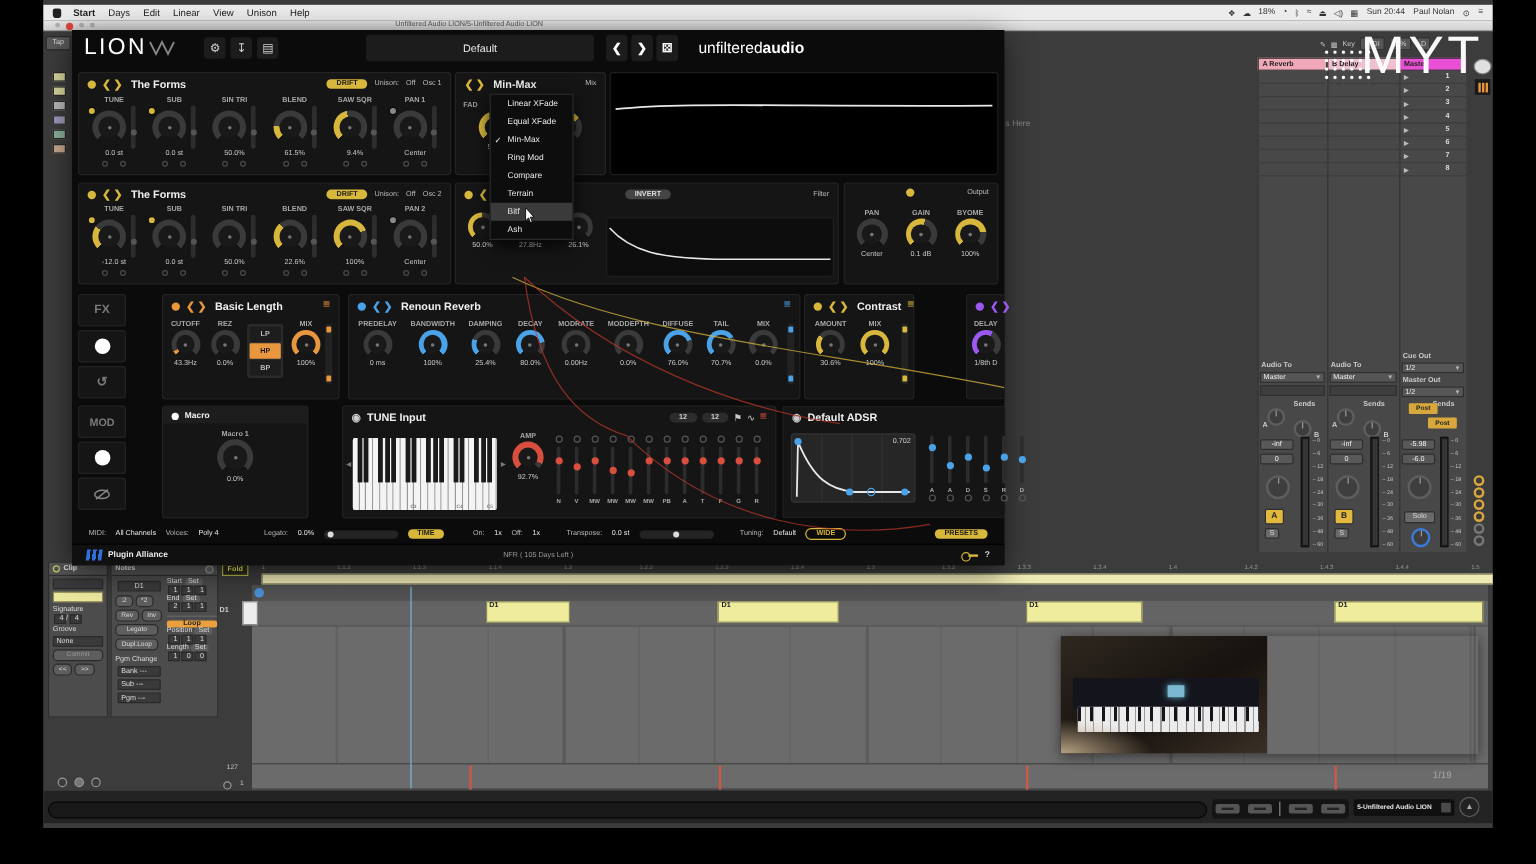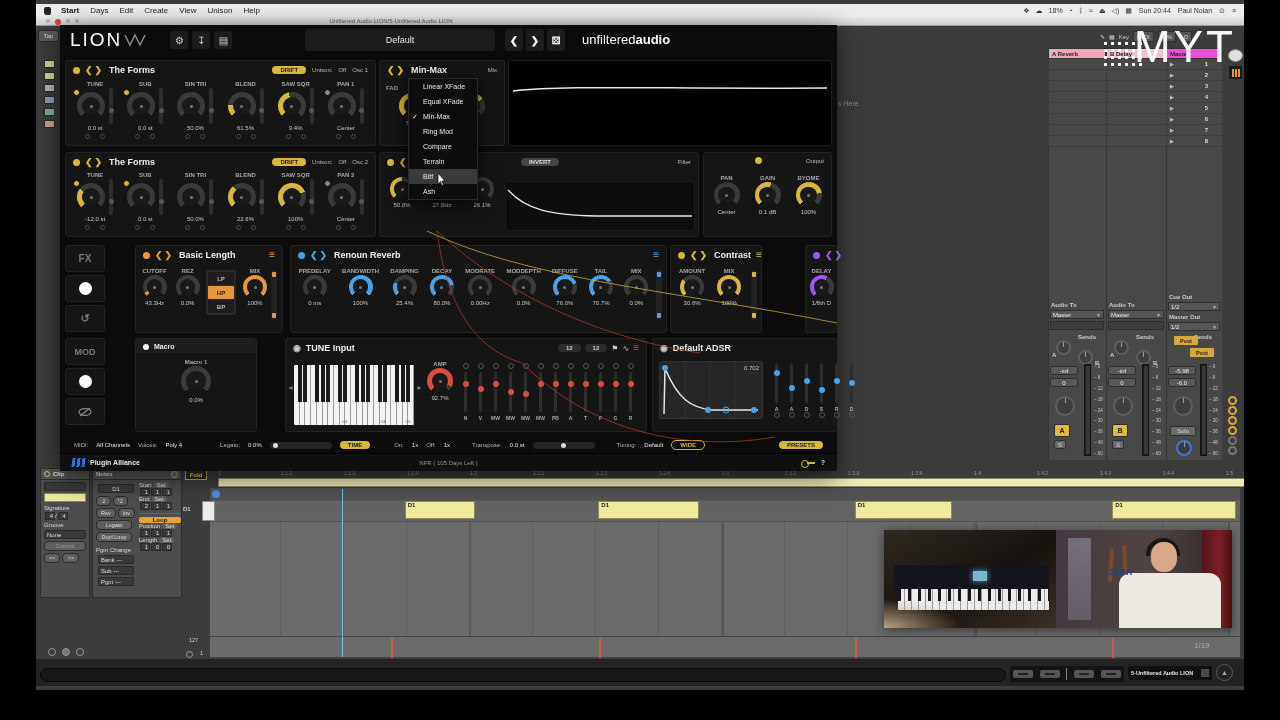--- a/index.html
+++ b/index.html
@@ -189,21 +189,21 @@
 <body>
 
 <div id="screen">
 
   <div id="menubar">
     <div class="apple"></div>
     <div id="menuitems" style="display:flex;gap:11px">
         <span class="mi b">Start</span>
         <span class="mi">Days</span>
         <span class="mi">Edit</span>
-        <span class="mi">Create</span>
+        <span class="mi">Linear</span>
         <span class="mi">View</span>
         <span class="mi">Unison</span>
         <span class="mi">Help</span>
       </div>
     <div id="mstatus">
       <span style="display:flex;gap:6px">
           <span>❖</span>
           <span>☁</span>
           <span>18%</span>
           <span>◔</span>
@@ -1360,30 +1360,20 @@
   <div id="myt">MYT</div>
 
   <div id="cam">
     <div id="camL">
       <div class="kbbody"></div>
         <div class="kbscreen"></div>
         <div class="kbkeys"></div>
         <div class="kbblack"></div>
         <div class="floorglow"></div>
     </div>
-    <div id="camR">
-      <div class="mirror"></div>
-      <div class="guitar" style="left:30%;top:18%;transform:rotate(4deg)"></div>
-      <div class="guitar" style="left:38%;top:15%;transform:rotate(-3deg)"></div>
-      <div class="curtain"></div>
-      <div class="hphone"></div>
-      <div class="head"></div>
-      <div class="shirt"></div>
-      <div class="shirttxt">STAR</div>
-    </div>
   </div>
 
 <div class="togglec" style="top: 396px; border-color: rgb(216, 168, 60);"></div>
     <div class="togglec" style="top: 406px; border-color: rgb(216, 168, 60);"></div>
     <div class="togglec" style="top: 416px; border-color: rgb(216, 168, 60);"></div>
     <div class="togglec" style="top: 426px; border-color: rgb(216, 168, 60);"></div>
     <div class="togglec" style="top: 436px; border-color: rgb(119, 119, 119);"></div>
     <div class="togglec" style="top: 446px; border-color: rgb(119, 119, 119);"></div>
   </div>
 

